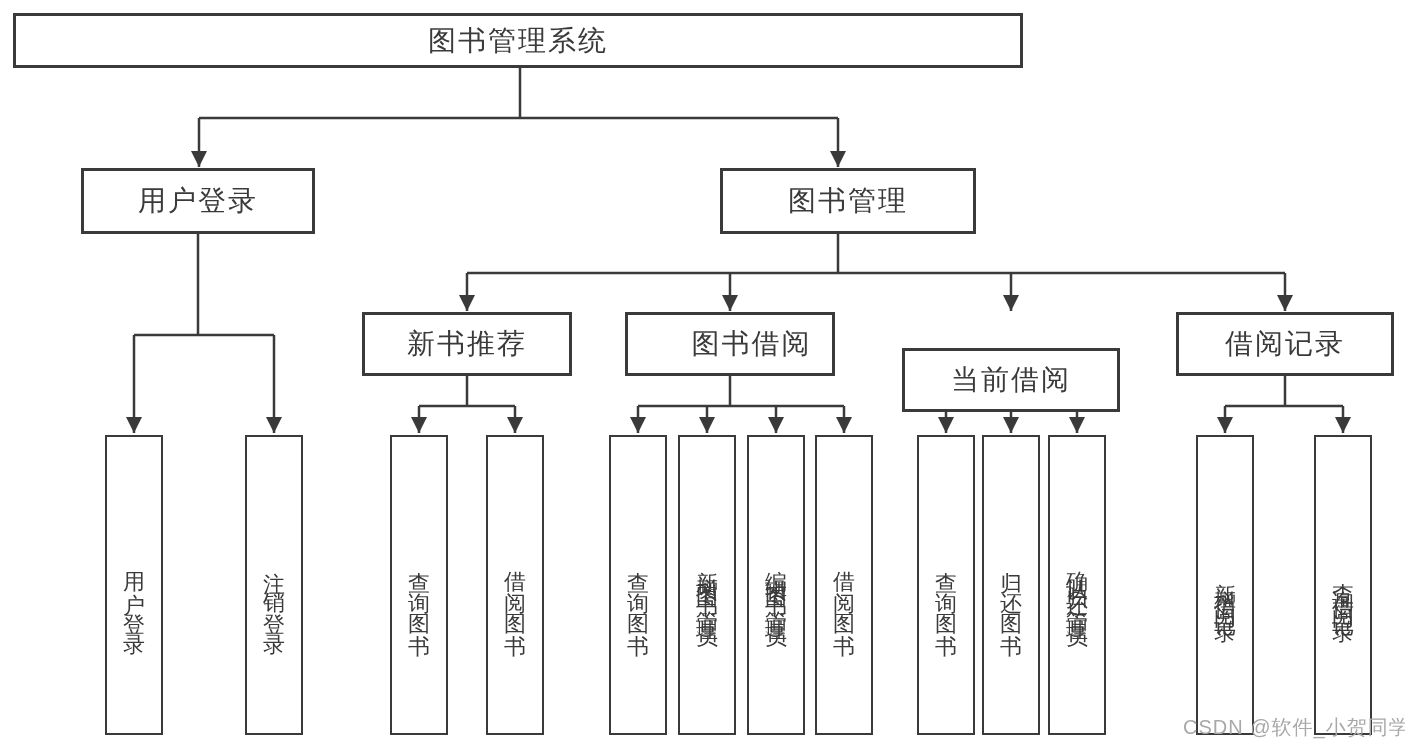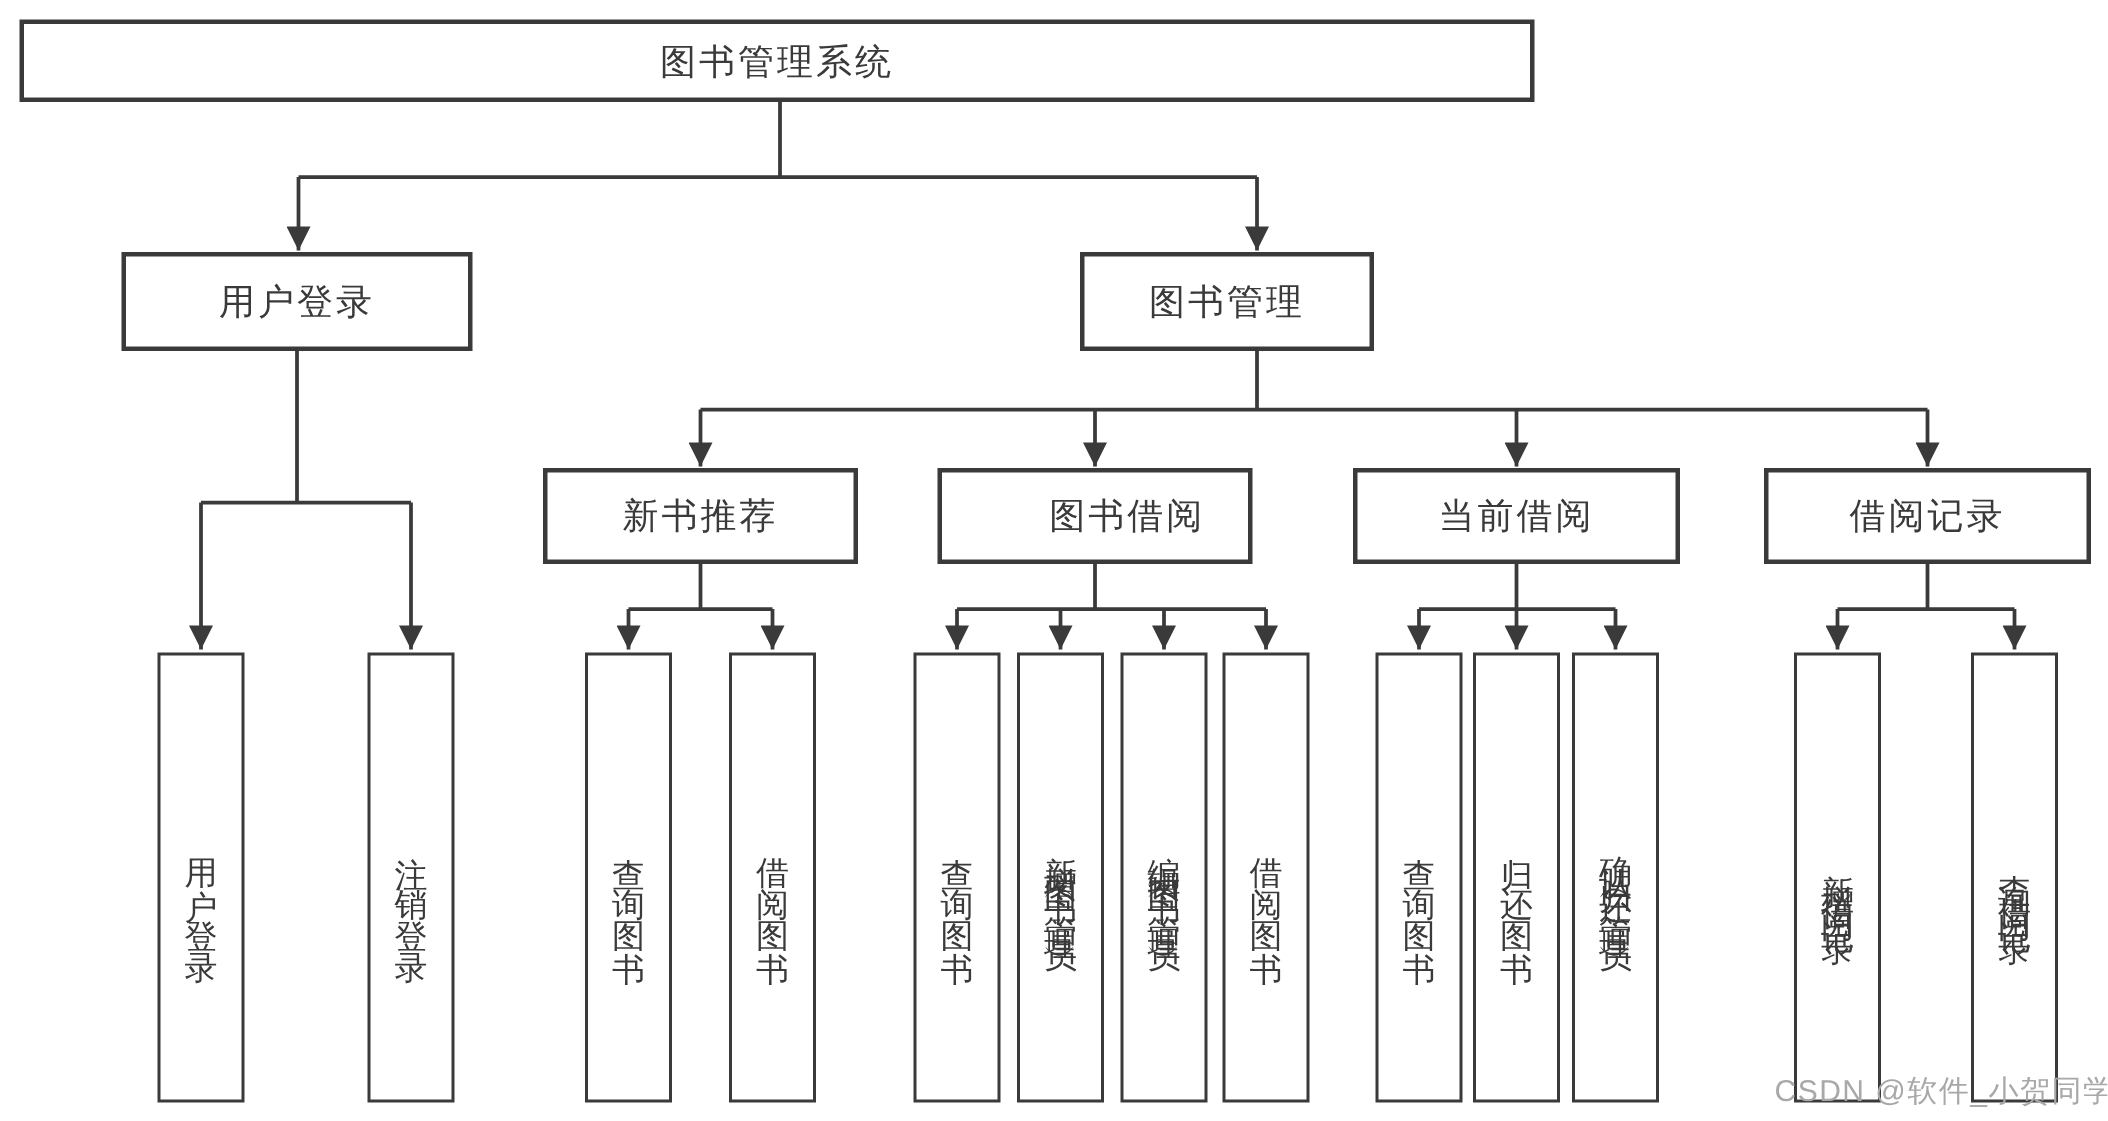--- a/index.html
+++ b/index.html
@@ -26,21 +26,21 @@
     position: absolute;
     box-sizing: border-box;
     background: #ffffff;
     border: 3px solid #3a3a3a;
     color: #3a3a3a;
     display: flex;
     align-items: center;
     justify-content: center;
   }
   .node-h {
-    font-size: 24px;
+    font-size: 28px;
     letter-spacing: 2px;
   }
   .node-root {
     left: 13px; top: 13px; width: 1010px; height: 55px;
   }
   .row2 { top: 168px; height: 66px; }
   .row3 { top: 312px; height: 64px; }
   .leaf {
     top: 435px;
     height: 300px;
@@ -112,31 +112,31 @@
     </g>
   </svg>
 
   <div class="node node-h node-root">
     <span class="label">图书管理系统</span>
   </div>
 
   <div class="node node-h row2" style="left:81px;width:234px;">
     <span class="label">用户登录</span>
   </div>
-  <div class="node node-h row2" style="left:720px;width:196px;">
+  <div class="node node-h row2" style="left:720px;width:256px;">
     <span class="label">图书管理</span>
   </div>
 
   <div class="node node-h row3" style="left:362px;width:210px;font-family:Liberation Serif, serif;">
     <span class="label">新书推荐</span>
   </div>
   <div class="node node-h row3" style="left:625px;width:210px;padding-left:43px;">
     <span class="label">图书借阅</span>
   </div>
-  <div class="node node-h row3" style="left:902px;width:218px;">
+  <div class="node node-h row3" style="left:902px;width:218px;margin-top:36px;">
     <span class="label">当前借阅</span>
   </div>
   <div class="node node-h row3" style="left:1176px;width:218px;">
     <span class="label">借阅记录</span>
   </div>
 
   <div class="node leaf loose" style="left:105px;">
     <span class="v-label label">用户登录</span>
   </div>
   <div class="node leaf loose" style="left:245px;">

